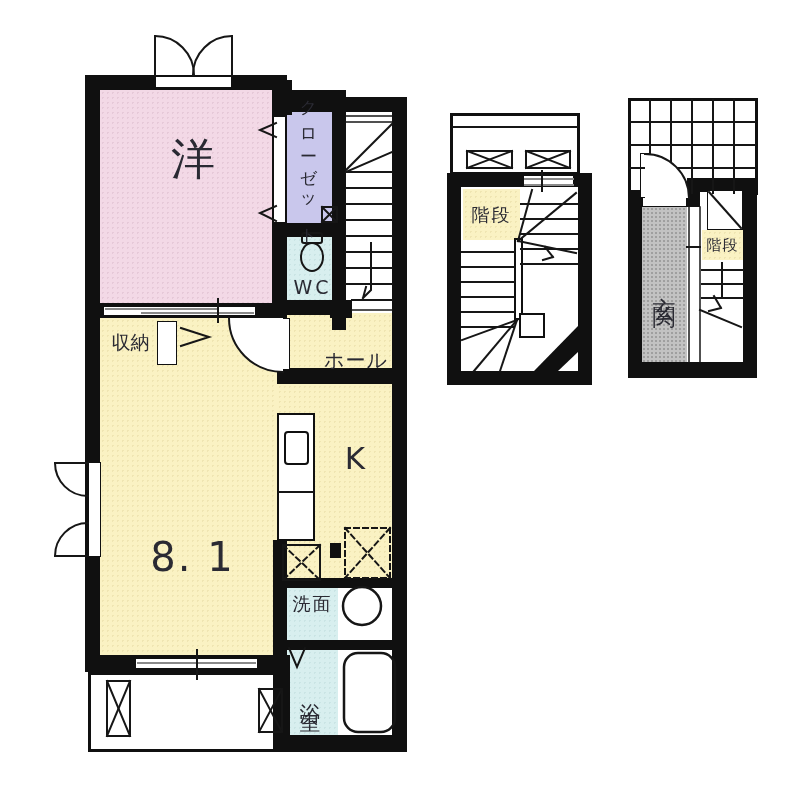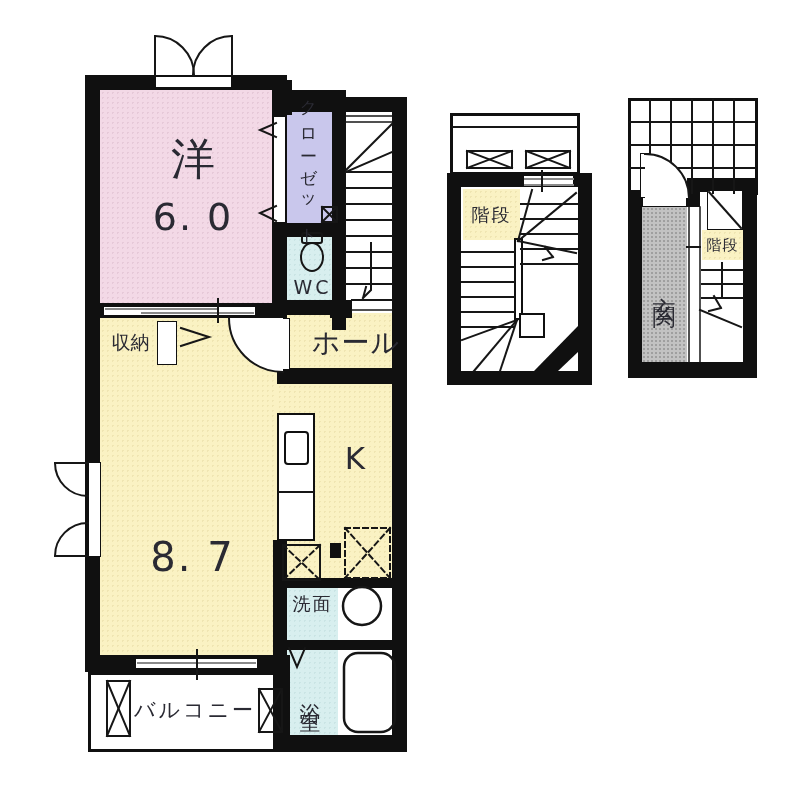--- a/index.html
+++ b/index.html
@@ -263,38 +263,36 @@
       <line x1="700" y1="310" x2="741" y2="327"></line>
       <path d="M 714 296 L 721 308 M 721 308 L 709 311"></path>
     </g>
 
     <g>
       <line x1="352" y1="310" x2="392" y2="310" class="thin"></line>
     </g>
   </svg>
 
   <div class="lbl" style="left:165px;top:132px;width:56px;height:54px;font-size:44px">洋</div>
-  <div class="lbl" style="left:140px;top:194px;width:106px;height:46px;font-size:38px;letter-spacing:2px">6. 0</div>
 
   <div class="lbl vert" style="left:286px;top:116px;width:46px;height:100px;font-size:17px;letter-spacing:10px;line-height:22px">クローゼット</div>
 
   <div class="lbl" style="left:287px;top:272px;width:51px;height:30px;font-size:19px;letter-spacing:3px">WC</div>
 
   <div class="lbl" style="left:103px;top:330px;width:55px;height:26px;font-size:19px">収納</div>
 
-  <div class="lbl" style="left:318px;top:330px;width:76px;height:26px;font-size:28px;letter-spacing:1px">ホール</div>
-
-  <div class="lbl" style="left:139px;top:534px;width:107px;height:46px;font-size:40px;letter-spacing:2px">8. 7</div>
+  <div class="lbl" style="left:318px;top:347px;width:76px;height:26px;font-size:20px;letter-spacing:1px">ホール</div>
+
+  <div class="lbl" style="left:139px;top:534px;width:107px;height:46px;font-size:40px;letter-spacing:2px">8. 1</div>
 
   <div class="lbl" style="left:339px;top:440px;width:32px;height:36px;font-size:31px">K</div>
 
   <div class="lbl" style="left:287px;top:592px;width:51px;height:24px;font-size:18px;letter-spacing:2px">洗面</div>
 
   <div class="lbl vert" style="left:290px;top:655px;width:40px;height:78px;font-size:21px;letter-spacing:8px">浴室</div>
 
-  <div class="lbl" style="left:128px;top:696px;width:134px;height:28px;font-size:21px;letter-spacing:3px">バルコニー</div>
 
   <div class="lbl" style="left:463px;top:201px;width:57px;height:27px;font-size:18px;letter-spacing:2px">階段</div>
 
   <div class="lbl vert" style="left:648px;top:243px;width:34px;height:90px;font-size:23px;letter-spacing:10px">玄関</div>
 
   <div class="lbl" style="left:701px;top:233px;width:43px;height:24px;font-size:15px;letter-spacing:1px">階段</div>
 </div>
 
 </body></html>

